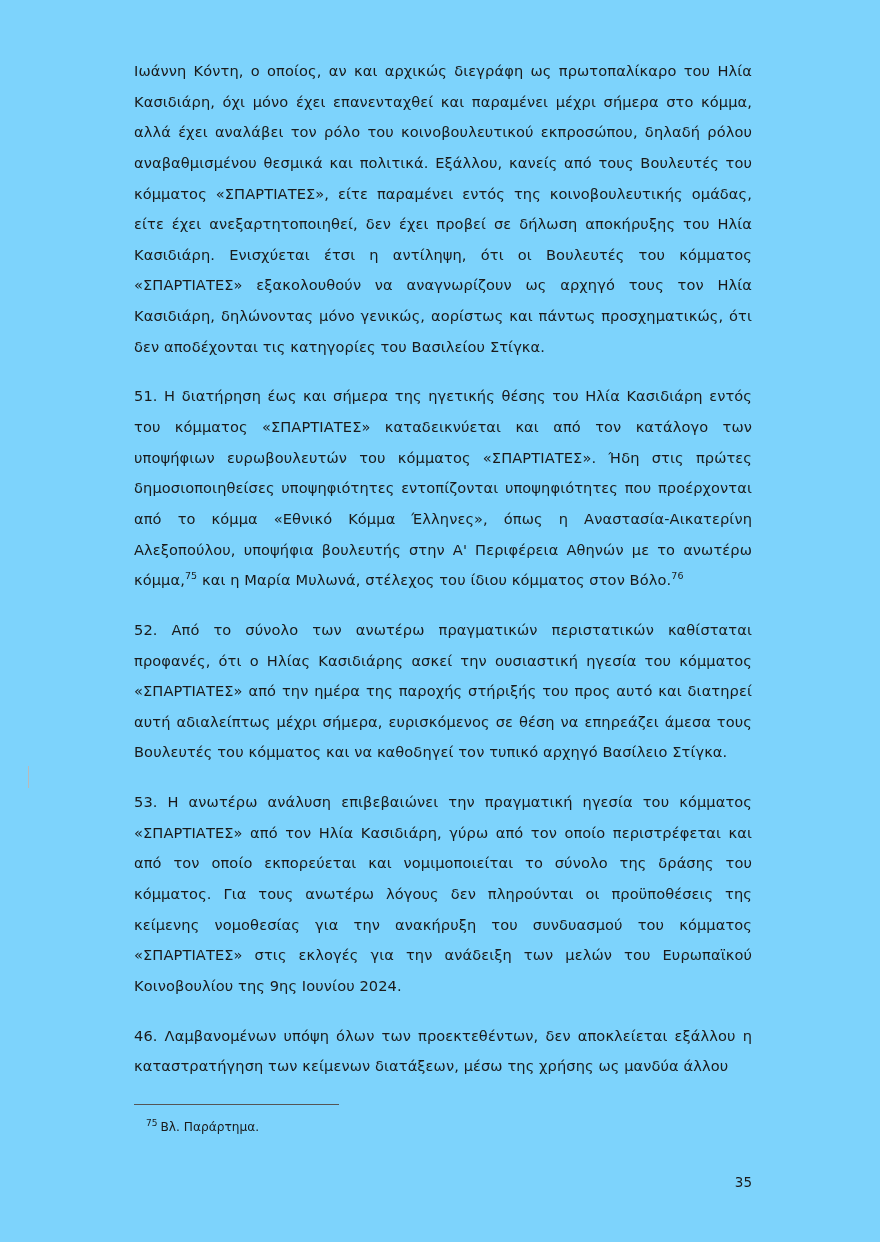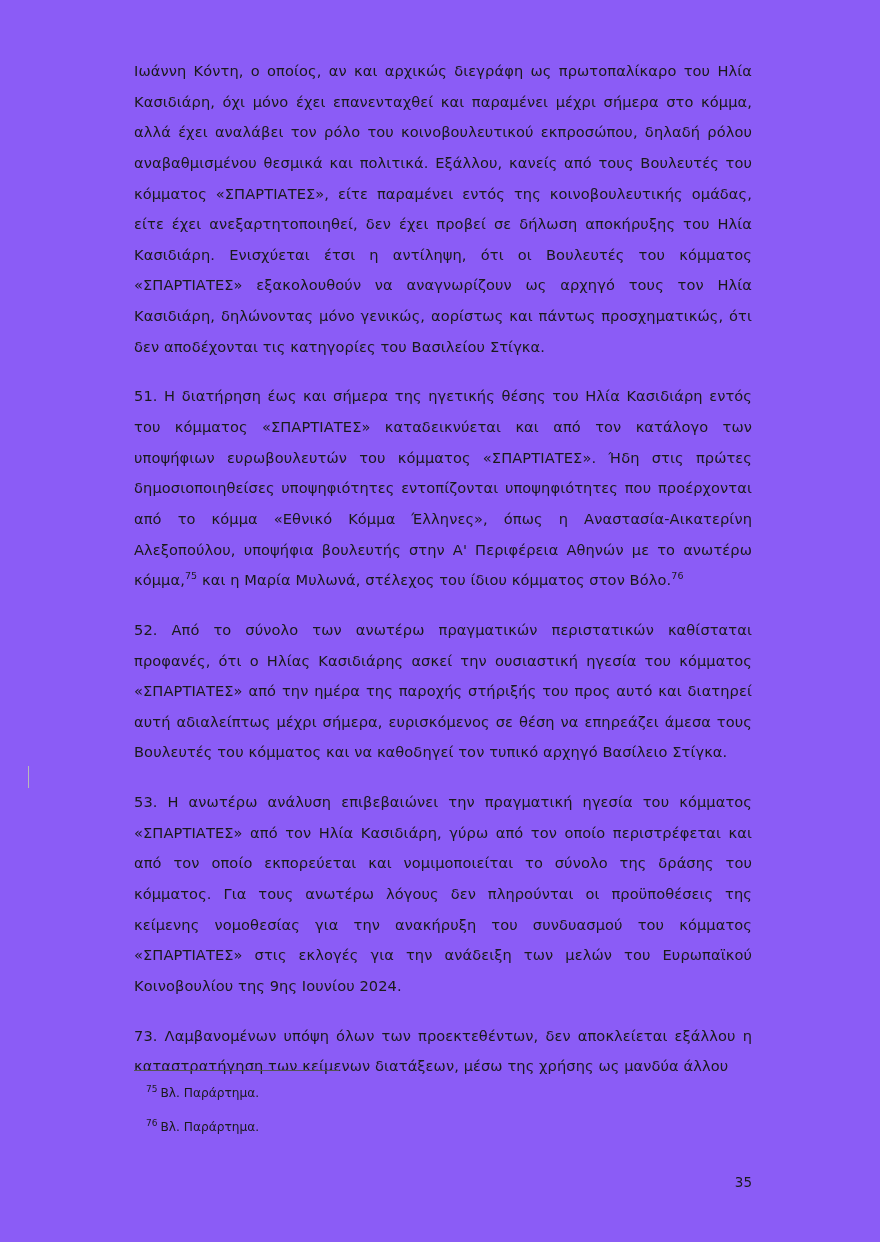--- a/index.html
+++ b/index.html
@@ -12,21 +12,21 @@
     height: 1242px;
     font-family: "DejaVu Sans", sans-serif;
     color: #000000;
   }
   .page {
     position: relative;
     width: 880px;
     height: 1242px;
     box-sizing: border-box;
     padding: 56px 128px 0 134px;
-    background: #8b5cf6;
+    background: #7dd3fc;
   }
   .body-text p {
     margin: 0 0 19px 0;
     font-size: 14.6px;
     line-height: 2.10;
     text-align: justify;
     text-justify: inter-word;
     color: #1a1a1a;
     letter-spacing: 0.1px;
   }
@@ -86,25 +86,24 @@
   <div class="body-text">
 
     <p>Ιωάννη Κόντη, ο οποίος, αν και αρχικώς διεγράφη ως πρωτοπαλίκαρο του Ηλία Κασιδιάρη, όχι μόνο έχει επανενταχθεί και παραμένει μέχρι σήμερα στο κόμμα, αλλά έχει αναλάβει τον ρόλο του κοινοβουλευτικού εκπροσώπου, δηλαδή ρόλου αναβαθμισμένου θεσμικά και πολιτικά. Εξάλλου, κανείς από τους Βουλευτές του κόμματος «ΣΠΑΡΤΙΑΤΕΣ», είτε παραμένει εντός της κοινοβουλευτικής ομάδας, είτε έχει ανεξαρτητοποιηθεί, δεν έχει προβεί σε δήλωση αποκήρυξης του Ηλία Κασιδιάρη. Ενισχύεται έτσι η αντίληψη, ότι οι Βουλευτές του κόμματος «ΣΠΑΡΤΙΑΤΕΣ» εξακολουθούν να αναγνωρίζουν ως αρχηγό τους τον Ηλία Κασιδιάρη, δηλώνοντας μόνο γενικώς, αορίστως και πάντως προσχηματικώς, ότι δεν αποδέχονται τις κατηγορίες του Βασιλείου Στίγκα.</p>
 
     <p><span>51. Η διατήρηση έως και σήμερα της ηγετικής θέσης του Ηλία Κασιδιάρη εντός του κόμματος «ΣΠΑΡΤΙΑΤΕΣ» καταδεικνύεται και από τον κατάλογο των υποψήφιων ευρωβουλευτών του κόμματος «ΣΠΑΡΤΙΑΤΕΣ». Ήδη στις πρώτες δημοσιοποιηθείσες υποψηφιότητες εντοπίζονται υποψηφιότητες που προέρχονται από το κόμμα «Εθνικό Κόμμα Έλληνες», όπως η Αναστασία-Αικατερίνη Αλεξοπούλου, υποψήφια βουλευτής στην Α' Περιφέρεια Αθηνών με το ανωτέρω κόμμα,</span><sup>75</sup><span> και η Μαρία Μυλωνά, στέλεχος του ίδιου κόμματος στον Βόλο.</span><sup>76</sup></p>
 
     <p>52. Από το σύνολο των ανωτέρω πραγματικών περιστατικών καθίσταται προφανές, ότι ο Ηλίας Κασιδιάρης ασκεί την ουσιαστική ηγεσία του κόμματος «ΣΠΑΡΤΙΑΤΕΣ» από την ημέρα της παροχής στήριξής του προς αυτό και διατηρεί αυτή αδιαλείπτως μέχρι σήμερα, ευρισκόμενος σε θέση να επηρεάζει άμεσα τους Βουλευτές του κόμματος και να καθοδηγεί τον τυπικό αρχηγό Βασίλειο Στίγκα.</p>
 
     <p>53. Η ανωτέρω ανάλυση επιβεβαιώνει την πραγματική ηγεσία του κόμματος «ΣΠΑΡΤΙΑΤΕΣ» από τον Ηλία Κασιδιάρη, γύρω από τον οποίο περιστρέφεται και από τον οποίο εκπορεύεται και νομιμοποιείται το σύνολο της δράσης του κόμματος. Για τους ανωτέρω λόγους δεν πληρούνται οι προϋποθέσεις της κείμενης νομοθεσίας για την ανακήρυξη του συνδυασμού του κόμματος «ΣΠΑΡΤΙΑΤΕΣ» στις εκλογές για την ανάδειξη των μελών του Ευρωπαϊκού Κοινοβουλίου της 9ης Ιουνίου 2024.</p>
 
-    <p class="tight">73. Λαμβανομένων υπόψη όλων των προεκτεθέντων, δεν αποκλείεται εξάλλου η καταστρατήγηση των κείμενων διατάξεων, μέσω της χρήσης ως μανδύα άλλου</p>
+    <p class="tight">46. Λαμβανομένων υπόψη όλων των προεκτεθέντων, δεν αποκλείεται εξάλλου η καταστρατήγηση των κείμενων διατάξεων, μέσω της χρήσης ως μανδύα άλλου</p>
 
   </div>
 
   <div class="footnote-area">
     <div class="footnote-rule"></div>
     <p class="footnote"><sup>75</sup><span>Βλ. Παράρτημα.</span></p>
-    <p class="footnote"><sup>76</sup><span>Βλ. Παράρτημα.</span></p>
   </div>
 
   <div class="page-number">35</div>
 
 </div>
 
 </body></html>

